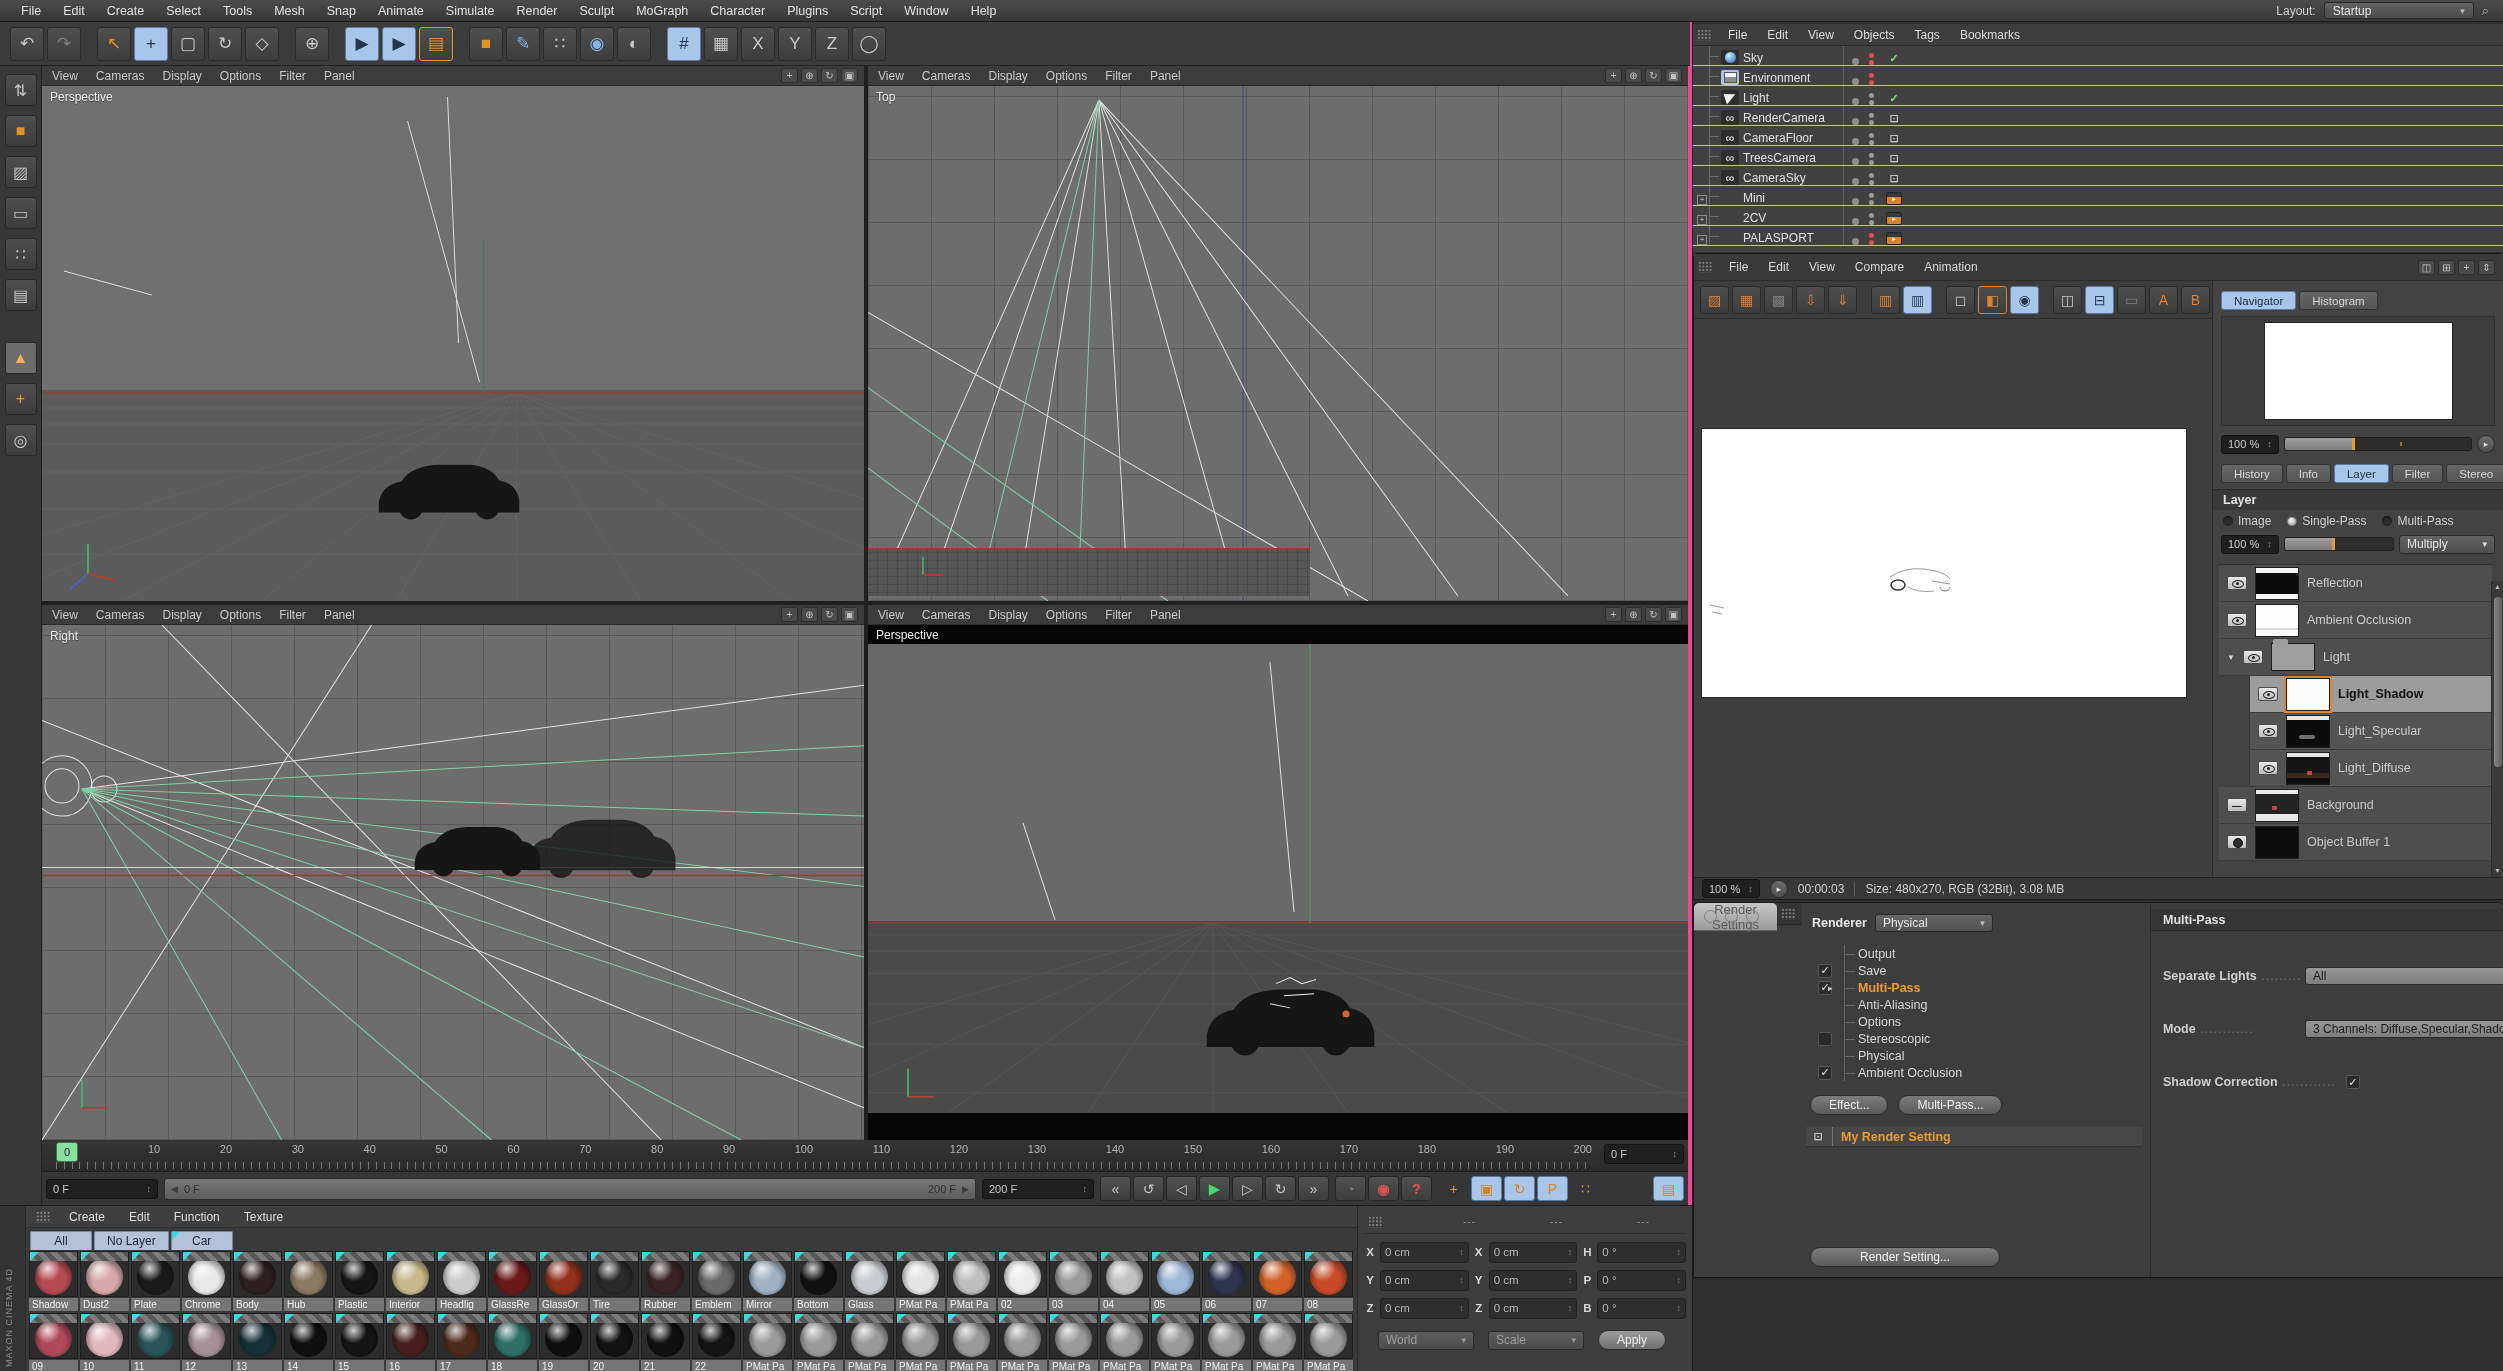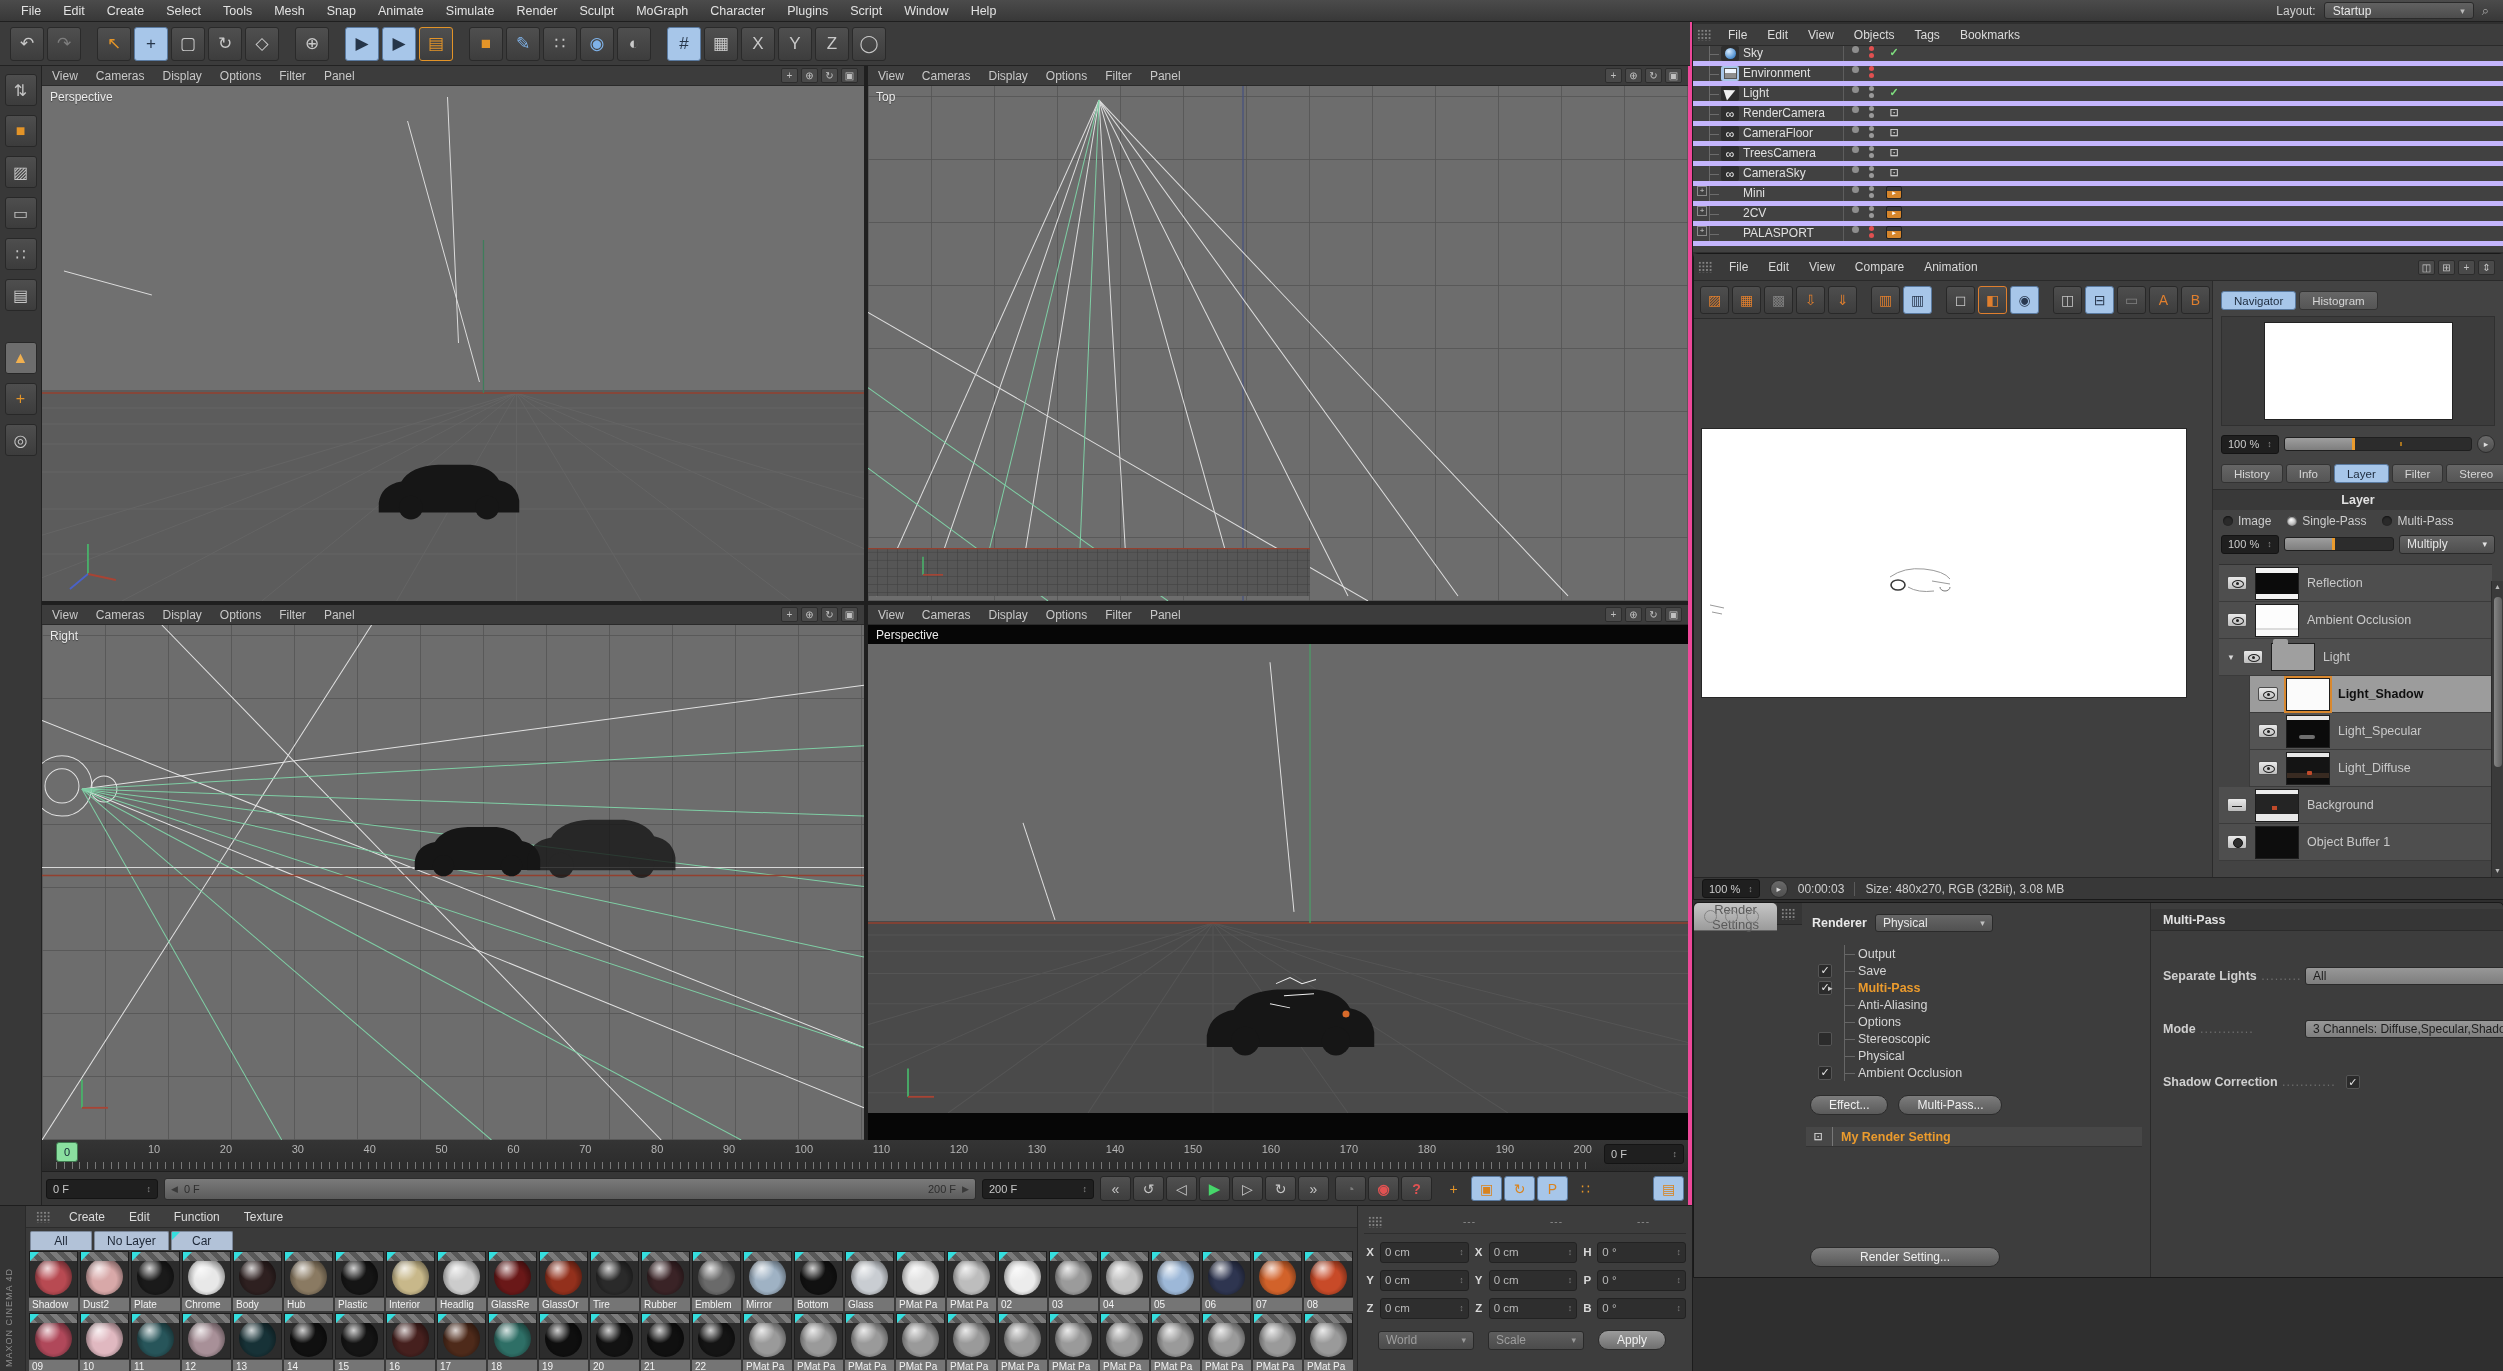--- a/index.html
+++ b/index.html
@@ -112,21 +112,21 @@
   .pill.bright{background:linear-gradient(#9c9c9c,#6f6f6f);}
 
   
   .rightcol{position:absolute;left:1692px;top:22px;width:811px;height:1349px;background:#2f2f2f;border-left:1px solid #1c1c1c;}
   .hatch{display:inline-block;width:15px;height:12px;background-image:radial-gradient(#848484 0.9px,transparent 1.1px);background-size:3.6px 3.6px;margin:0 6px 0 4px;flex:0 0 auto;}
 
   
   .om{position:absolute;left:0;top:2px;width:811px;height:228px;background:#414141;}
   .ommenu{height:22px;display:flex;align-items:center;background:#3d3d3d;border-bottom:1px solid #2a2a2a;}
   .ommenu .mitem{font-size:12px;padding:0 10px;color:#dcdcdc;}
-  .omrow{height:20px;display:flex;align-items:flex-start;border-bottom:5px solid #c4b5fd;padding-left:4px;}
+  .omrow{height:20px;display:flex;align-items:flex-end;border-bottom:1px solid #c4b5fd;padding-left:4px;}
   .om-exp{width:10px;height:10px;border:1px solid #8a8a8a;color:#ccc;font-size:8px;line-height:8px;text-align:center;margin-right:2px;visibility:hidden;flex:0 0 auto;}
   .omrow.expand .om-exp{visibility:visible;}
   .om-tree{width:10px;height:100%;border-left:1px solid #6b6b6b;position:relative;flex:0 0 auto;}
   .om-tree::before{content:"";position:absolute;top:50%;left:0;width:9px;border-top:1px solid #6b6b6b;}
   .om-ico{width:18px;height:15px;border-radius:2px;background:#2e2e2e;display:flex;align-items:center;justify-content:center;margin:0 4px 0 2px;flex:0 0 auto;position:relative;font-size:10px;color:#eee;}
   .om-ico[data-icon="sky"]::before{content:"";width:11px;height:11px;border-radius:50%;background:radial-gradient(circle at 35% 32%,#d6ebff,#4e8fd0 70%,#2d5f96);}
   .om-ico[data-icon="environment"]{background:#a7c6e9;}
   .om-ico[data-icon="environment"]::before{content:"";width:11px;height:9px;background:linear-gradient(#eef6ff 0 45%,#8d8d8d 45%);border:1px solid #555;}
   .om-ico[data-icon="light"]::before{content:"";width:0;height:0;border-left:11px solid #f0f0f0;border-top:4px solid transparent;border-bottom:7px solid transparent;transform:rotate(-18deg);}
   .om-ico[data-icon="camera"]::before{content:"\221E";color:#f2f2f2;font-size:12px;line-height:10px;}
@@ -166,21 +166,21 @@
   .pvtoolbar{height:38px;background:#3c3c3c;border-bottom:1px solid #2b2b2b;display:flex;align-items:center;gap:3px;padding-left:6px;}
   .pvt{width:29px;height:28px;background:linear-gradient(#4e4e4e,#3d3d3d);border:1px solid #282828;border-radius:3px;display:flex;align-items:center;justify-content:center;font-size:14px;color:#c6c6c6;flex:0 0 auto;}
   .pvt.orange{color:#e07f2e;}
   .pvt.on{background:#a7c6e9;color:#2a3950;border-color:#5a7aa0;}
   .pvt.dim{color:#808080;}
   .pvt.orangeframe{border-color:#e07f2e;color:#e07f2e;}
   .pvt.sep{width:8px;background:none;border:none;}
   .pvimagearea{position:relative;flex:1;background:#3f3f3f;}
   .pvimage{position:absolute;left:8px;top:110px;width:484px;height:268px;background:#fff;box-shadow:0 0 0 1px #262626;}
   .pvimage svg{width:100%;height:100%;}
-  .pvside{flex:1;background:#434343;padding:10px 8px 16px 8px;position:relative;overflow:hidden;text-align:center;}
+  .pvside{flex:1;background:#434343;padding:10px 8px 16px 8px;position:relative;overflow:hidden;}
   .stabs{display:flex;gap:3px;margin-bottom:6px;}
   .stab{height:19px;line-height:18px;padding:0 12px;background:linear-gradient(#666,#555);border:1px solid #333;border-radius:3px;font-size:11.5px;color:#d6d6d6;}
   .stab.active{background:#a7c6e9;color:#1d2b3d;border-color:#5a7aa0;}
   .navthumb{height:110px;background:#3c3c3c;border:1px solid #303030;display:flex;align-items:center;justify-content:center;margin-bottom:6px;}
   .navwhite{width:187px;height:96px;background:#fff;box-shadow:0 0 0 1px #222;}
   .zoomrow{display:flex;align-items:center;gap:5px;height:24px;margin-bottom:8px;}
   .zbox{display:inline-flex;align-items:center;background:#1f1f1f;border:1px solid #141414;border-radius:3px;height:19px;padding:0 6px;font-size:11px;color:#cdcdcd;gap:8px;}
   .zbox .stp{font-style:normal;font-size:9px;color:#8a8a8a;}
   .ztrack{flex:1;height:14px;background:#2c2c2c;border:1px solid #1f1f1f;border-radius:3px;position:relative;overflow:hidden;}
   .zfill{position:absolute;left:0;top:0;bottom:0;width:36%;background:linear-gradient(#9e9e9e,#7e7e7e);}

